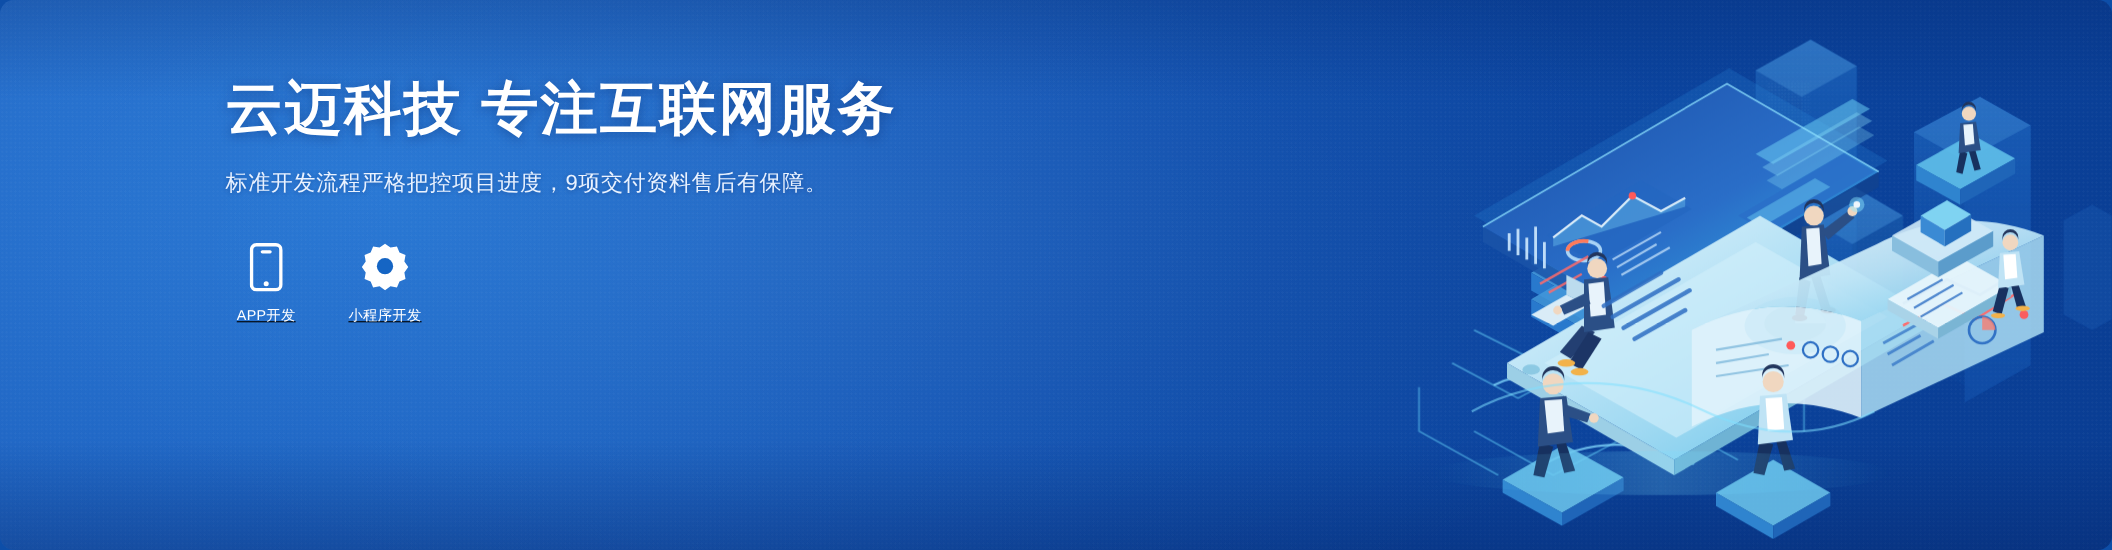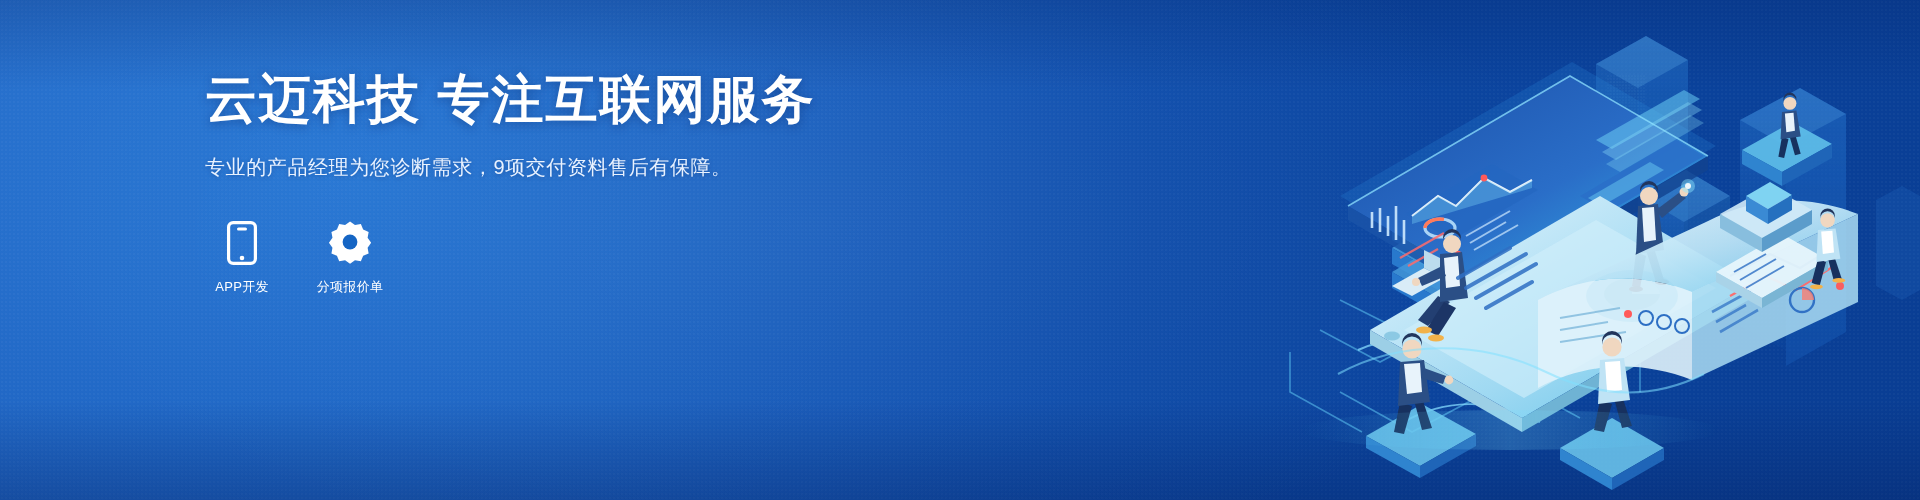--- a/index.html
+++ b/index.html
@@ -9,20 +9,21 @@
   }
   * { box-sizing: border-box; }
 
   .banner {
     position: relative;
     width: 1920px;
     height: 500px;
     overflow: hidden;
     font-family: "Liberation Sans", "DejaVu Sans", sans-serif;
     background: radial-gradient(ellipse 1100px 700px at 18% 35%, #2272cf 0%, #1d66c4 28%, #1659b8 52%, #0f4fae 74%, #0b48a6 100%);
+    border-radius: 13px;
   }
 
   
   .sheen {
     position: absolute;
     inset: 0;
     background:
       linear-gradient(118deg, rgba(90,170,255,0.20) 0%, rgba(70,150,245,0.10) 22%, rgba(10,60,150,0.0) 48%, rgba(6,40,110,0.18) 78%, rgba(5,34,100,0.30) 100%);
     pointer-events: none;
   }
@@ -70,20 +71,21 @@
     white-space: nowrap;
     text-shadow: 0 1px 4px rgba(0,30,90,0.30);
   }
 
   
   .services {
     display: flex;
     align-items: flex-end;
     margin-top: 36px;
     gap: 34px;
+    text-decoration: underline;
   }
   .service {
     width: 74px;
     display: flex;
     flex-direction: column;
     align-items: center;
     cursor: pointer;
   }
   .service-ico {
     height: 46px;
@@ -449,21 +451,21 @@
       <path d="M298,374 C360,340 440,340 506,372 C560,398 612,400 664,374" fill="none" stroke="#7fe0ff" stroke-width="2" opacity="0.55"></path>
     </svg>
   </div>
 
   <div class="vignette"></div>
 
   <div class="content">
 
     <h1 class="headline">云迈科技 专注互联网服务</h1>
 
-    <p class="subline">专业的产品经理为您诊断需求，9项交付资料售后有保障。</p>
+    <p class="subline">标准开发流程严格把控项目进度，9项交付资料售后有保障。</p>
 
     <div class="services">
 
       <div class="service">
         <span class="service-ico">
           <svg width="30" height="44" viewBox="0 0 30 44">
             <rect x="1.6" y="1.6" width="26.8" height="40.8" rx="4.6" fill="none" stroke="#ffffff" stroke-width="3.2"></rect>
             <rect x="10" y="6.4" width="10" height="3" rx="1.5" fill="#ffffff"></rect>
             <circle cx="15" cy="37" r="2.3" fill="#ffffff"></circle>
           </svg>
@@ -474,18 +476,18 @@
 
 
 
       <div class="service">
         <span class="service-ico">
           <svg width="44" height="44" viewBox="0 0 44 44">
             <path d="M22 1.5 L27.2 5.2 L33.4 4.1 L35.8 9.9 L41.6 12.4 L40.5 18.6 L44.2 23.8 L40.5 29 L41.6 35.2 L35.8 37.6 L33.4 43.4 L27.2 42.3 L22 46 L16.8 42.3 L10.6 43.4 L8.2 37.6 L2.4 35.2 L3.5 29 L-0.2 23.8 L3.5 18.6 L2.4 12.4 L8.2 9.9 L10.6 4.1 L16.8 5.2 Z" fill="#ffffff" transform="translate(0,-2) scale(0.95) translate(1.2,1.2)"></path>
             <circle cx="22" cy="21" r="7.4" fill="#1565c4"></circle>
           </svg>
         </span>
-        <span class="service-label">分项报价单</span>
+        <span class="service-label">小程序开发</span>
       </div>
 
     </div>
   </div>
 </div>
 
 </body></html>

